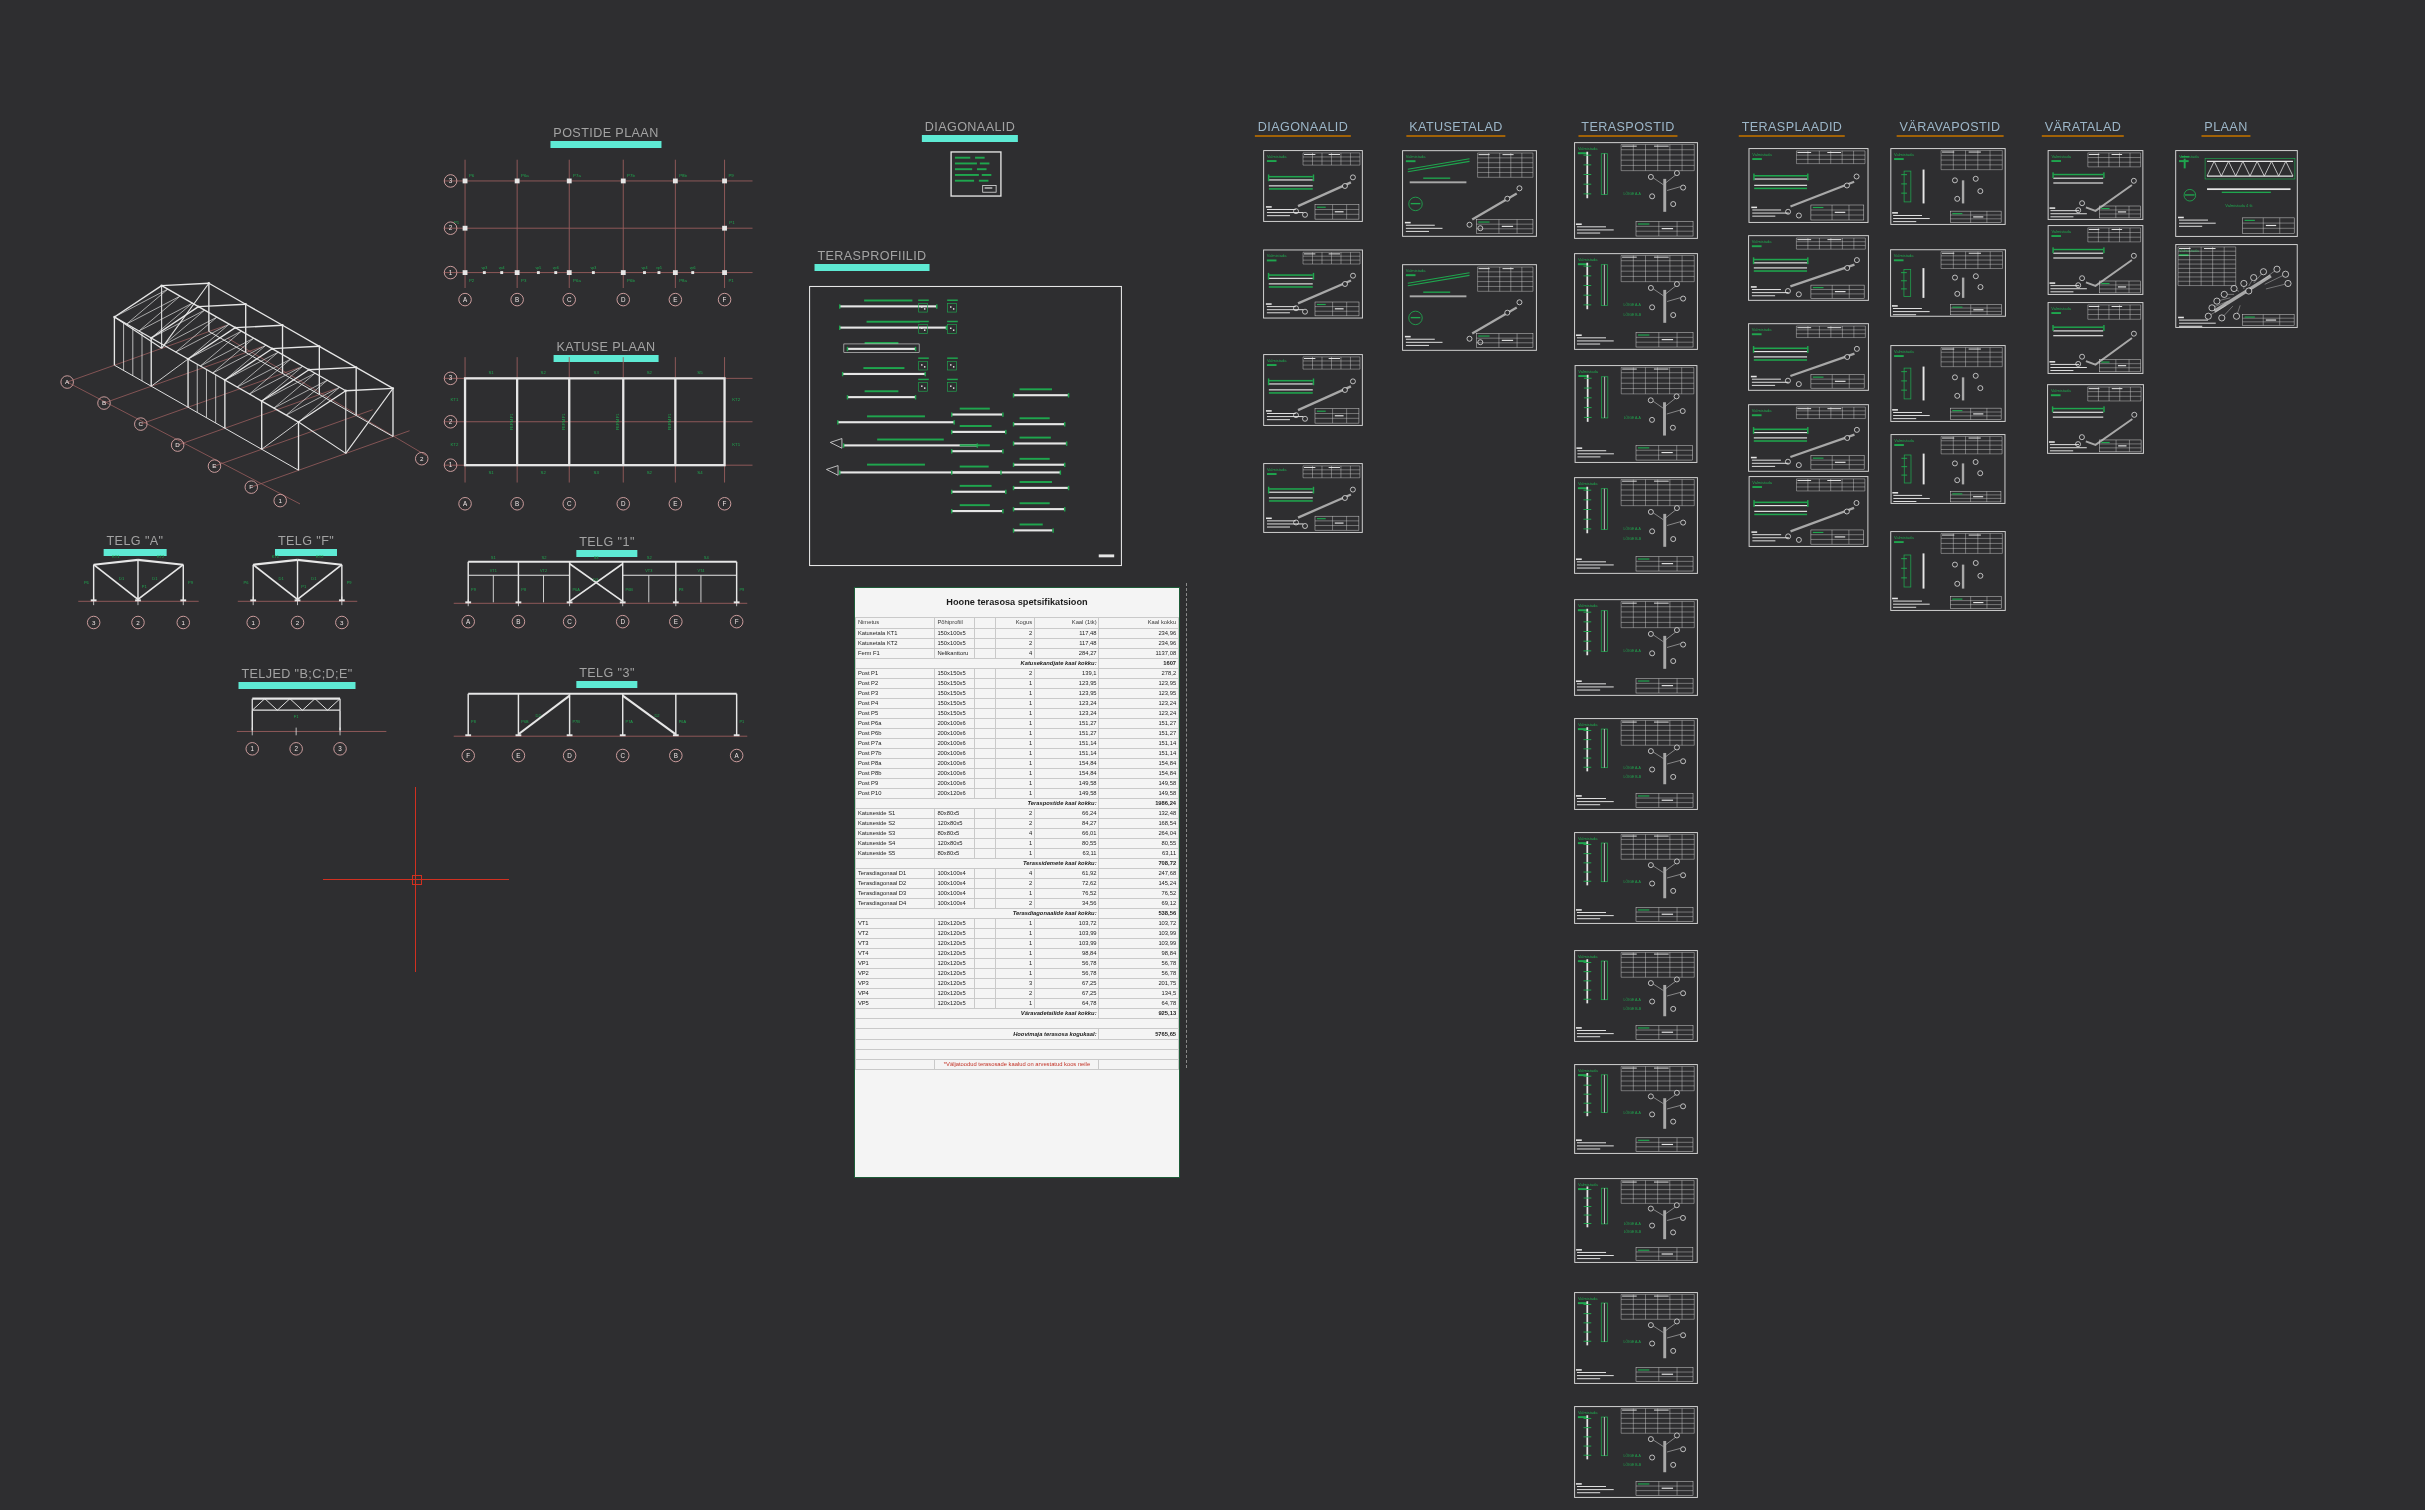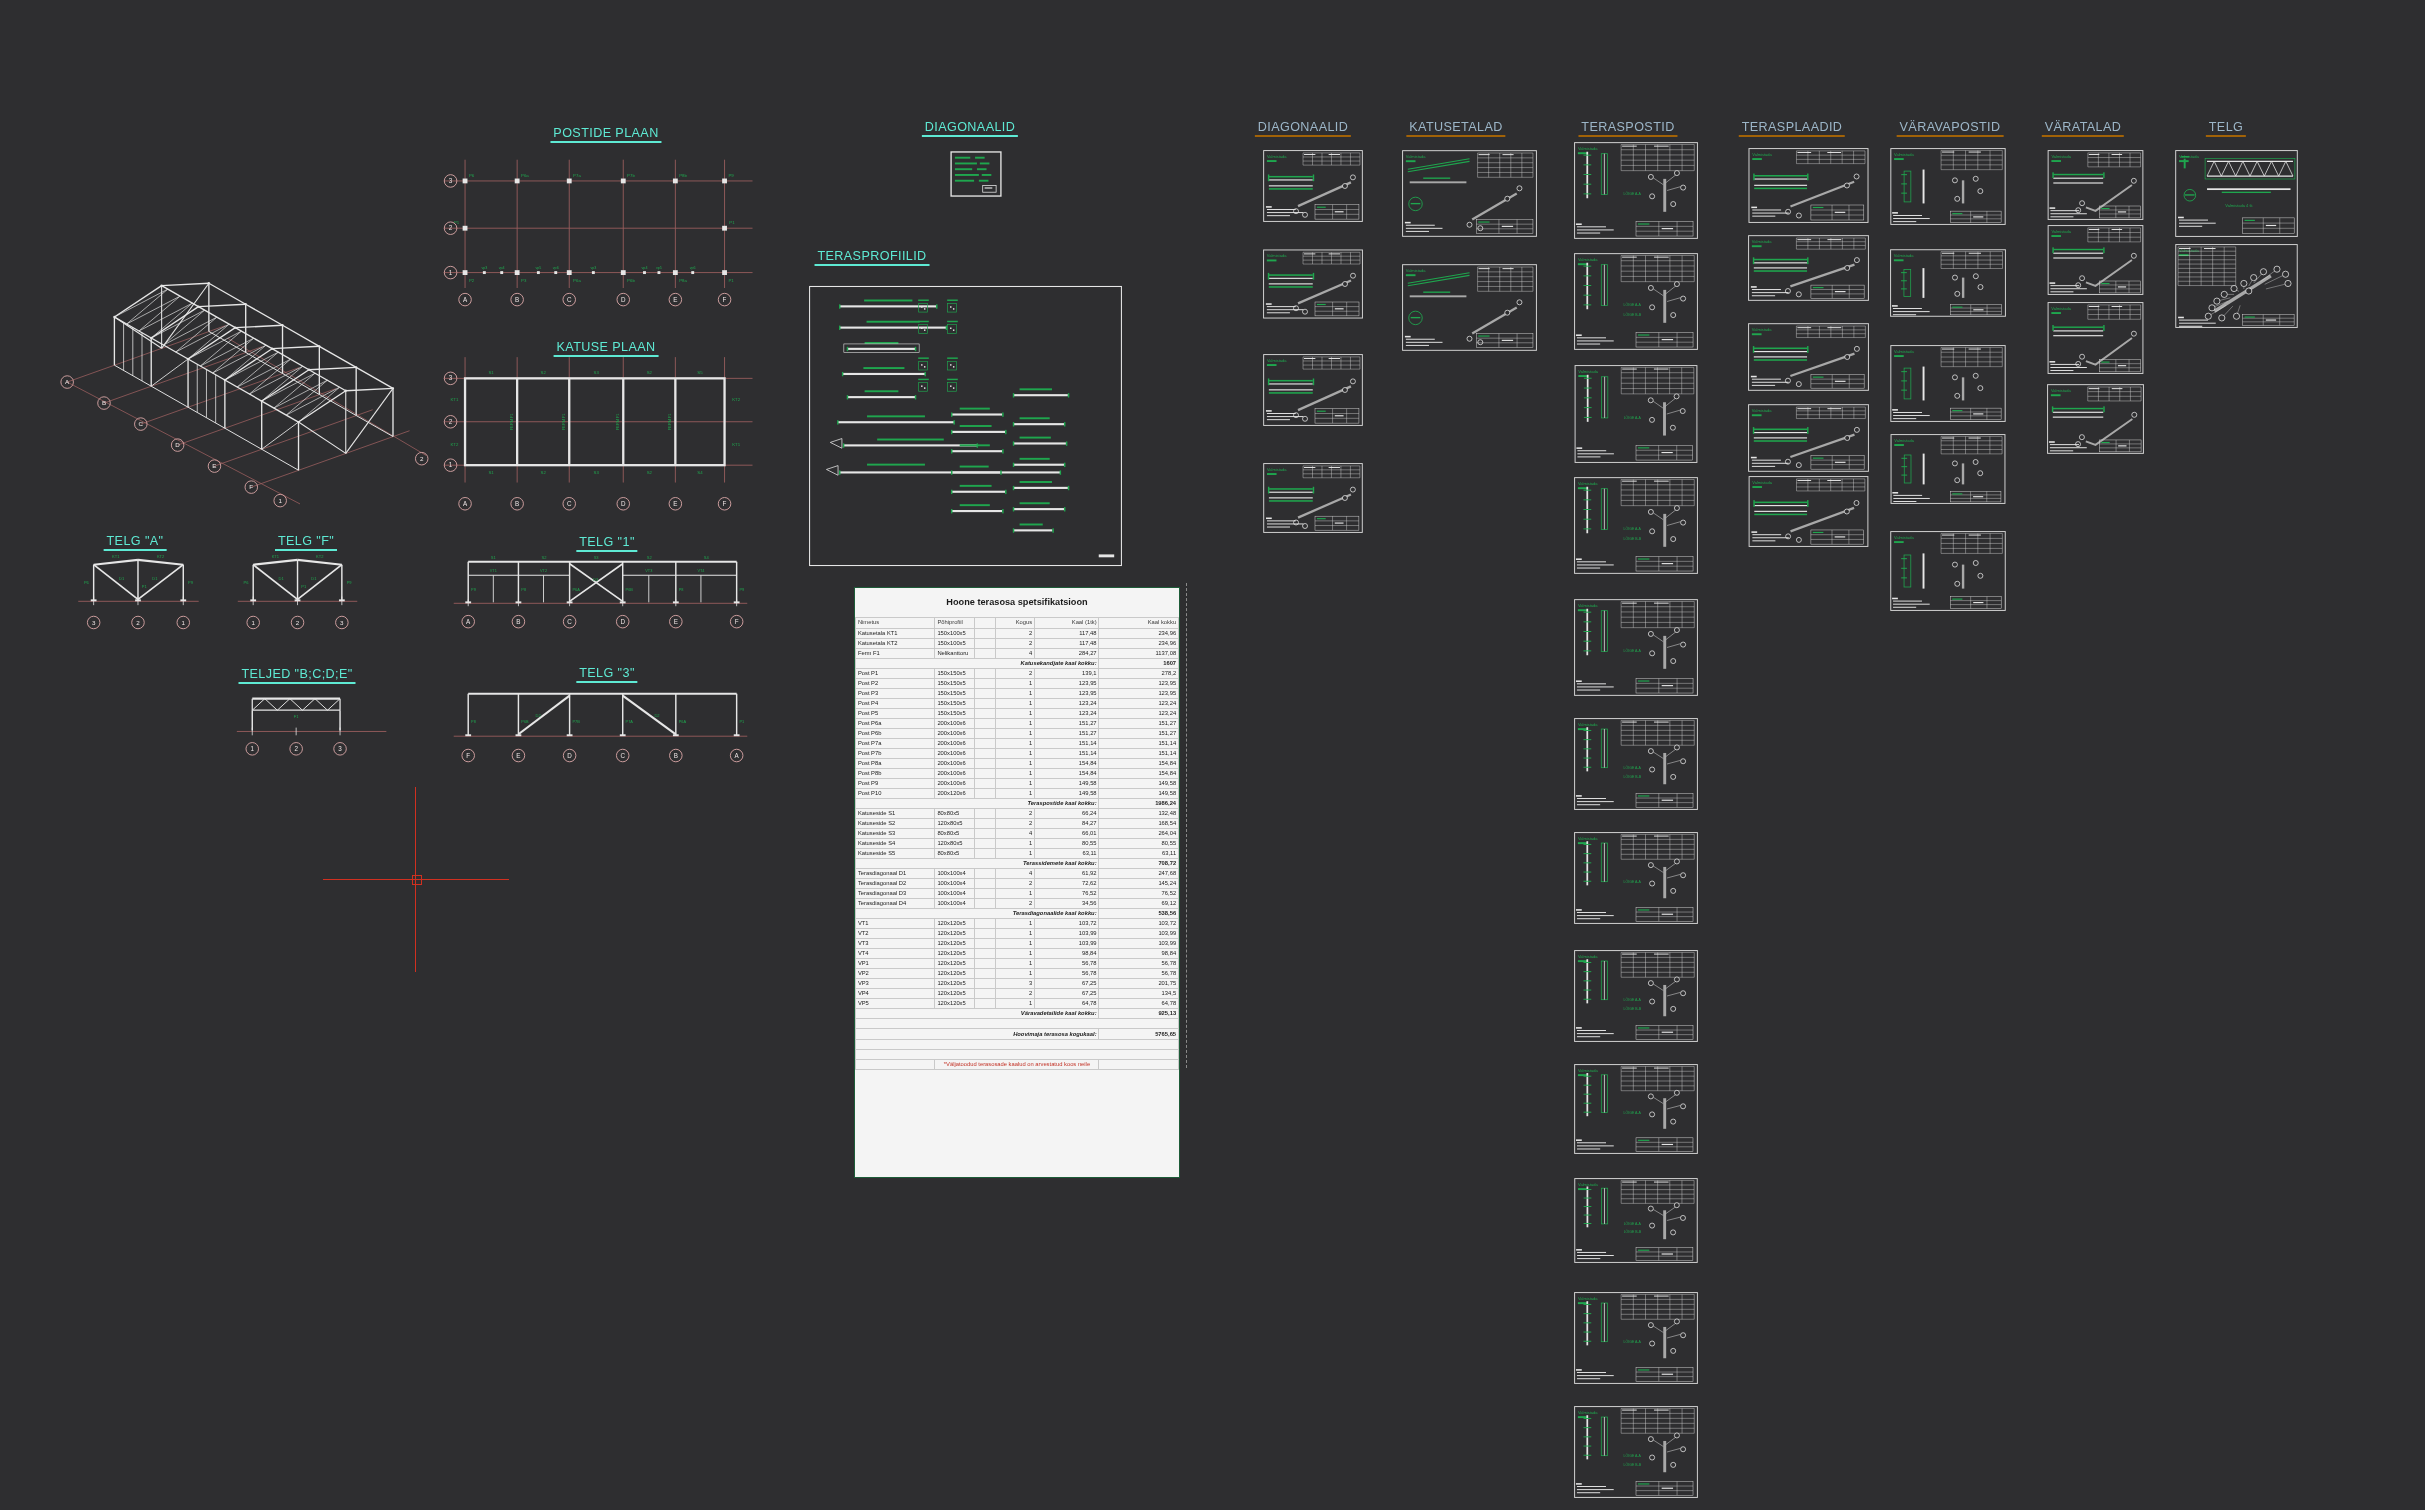--- a/index.html
+++ b/index.html
@@ -1,19 +1,19 @@
 <!DOCTYPE html>
 <html><head>
 <meta charset="utf-8">
 <style>
   html,body{margin:0;padding:0;background:#1c1c1e;}
   #canvas{position:relative;width:2425px;height:1510px;background:#2e2e30;overflow:hidden;
           font-family:"Liberation Sans","DejaVu Sans",sans-serif;}
-  .dwg-title{position:absolute;transform:translateX(-50%);color:#5eead4;font-size:12.6px;
-             letter-spacing:0.4px;border-bottom:2px solid #5eead4;padding:0 2.9px 1px;white-space:nowrap;}
+  .dwg-title{position:absolute;transform:translateX(-50%);color:#a3a3a3;font-size:12.6px;
+             letter-spacing:0.4px;border-bottom:7px solid #5eead4;padding:0 2.9px 1px;white-space:nowrap;}
   .col-header{position:absolute;transform:translateX(-50%);color:#9cb6c8;font-size:12.6px;
              letter-spacing:0.4px;border-bottom:2px solid #a16207;padding:0 2.9px 1px;white-space:nowrap;}
   .layer{position:absolute;}
   svg{display:block;overflow:visible;}
   
   #spec-wrap{position:absolute;left:854px;top:587px;width:326px;height:591px;background:#f4f4f4;
              border:1.9px solid #1d5c38;box-sizing:border-box;overflow:hidden;}
   #spec-wrap table{border-collapse:collapse;table-layout:fixed;width:100%;font-size:5.8px;color:#1c1c1c;}
   #spec-wrap td{border:0.5px solid #c9c9c9;padding:0 1.9px;height:9px;line-height:9px;overflow:hidden;
                 white-space:nowrap;font-size:5.8px;}
@@ -44,21 +44,21 @@
   <div class="dwg-title" style="left:297px;top:667px;">TELJED "B;C;D;E"</div>
   <div class="dwg-title" style="left:607px;top:535px;">TELG "1"</div>
   <div class="dwg-title" style="left:607px;top:666px;">TELG "3"</div>
 
   <div class="col-header" style="left:1303px;top:120px;">DIAGONAALID</div>
   <div class="col-header" style="left:1456px;top:120px;">KATUSETALAD</div>
   <div class="col-header" style="left:1628px;top:120px;">TERASPOSTID</div>
   <div class="col-header" style="left:1792px;top:120px;">TERASPLAADID</div>
   <div class="col-header" style="left:1950px;top:120px;">VÄRAVAPOSTID</div>
   <div class="col-header" style="left:2083px;top:120px;">VÄRATALAD</div>
-  <div class="col-header" style="left:2226px;top:120px;">TELG</div>
+  <div class="col-header" style="left:2226px;top:120px;">PLAAN</div>
 
   <div id="gen" class="layer" style="left:0;top:0;">
       <svg class="layer" style="left:62px;top:263px" width="367" height="241" viewBox="0 0 380 250">
         <line x1="5" y1="123.5" x2="246.56" y2="249.94" stroke="#9c5f5f" stroke-width="0.8"></line>
         <line x1="171.6" y1="78" x2="377.38" y2="199.62" stroke="#9c5f5f" stroke-width="0.8"></line>
         <line x1="5" y1="123.5" x2="169.15" y2="65" stroke="#9c5f5f" stroke-width="0.8"></line>
         <line x1="43.2" y1="145.3" x2="207.35" y2="86.8" stroke="#9c5f5f" stroke-width="0.8"></line>
         <line x1="81.4" y1="167.1" x2="245.55" y2="108.6" stroke="#9c5f5f" stroke-width="0.8"></line>
         <line x1="119.60000000000002" y1="188.9" x2="283.75" y2="130.4" stroke="#9c5f5f" stroke-width="0.8"></line>
         <line x1="157.8" y1="210.7" x2="321.95" y2="152.2" stroke="#9c5f5f" stroke-width="0.8"></line>

